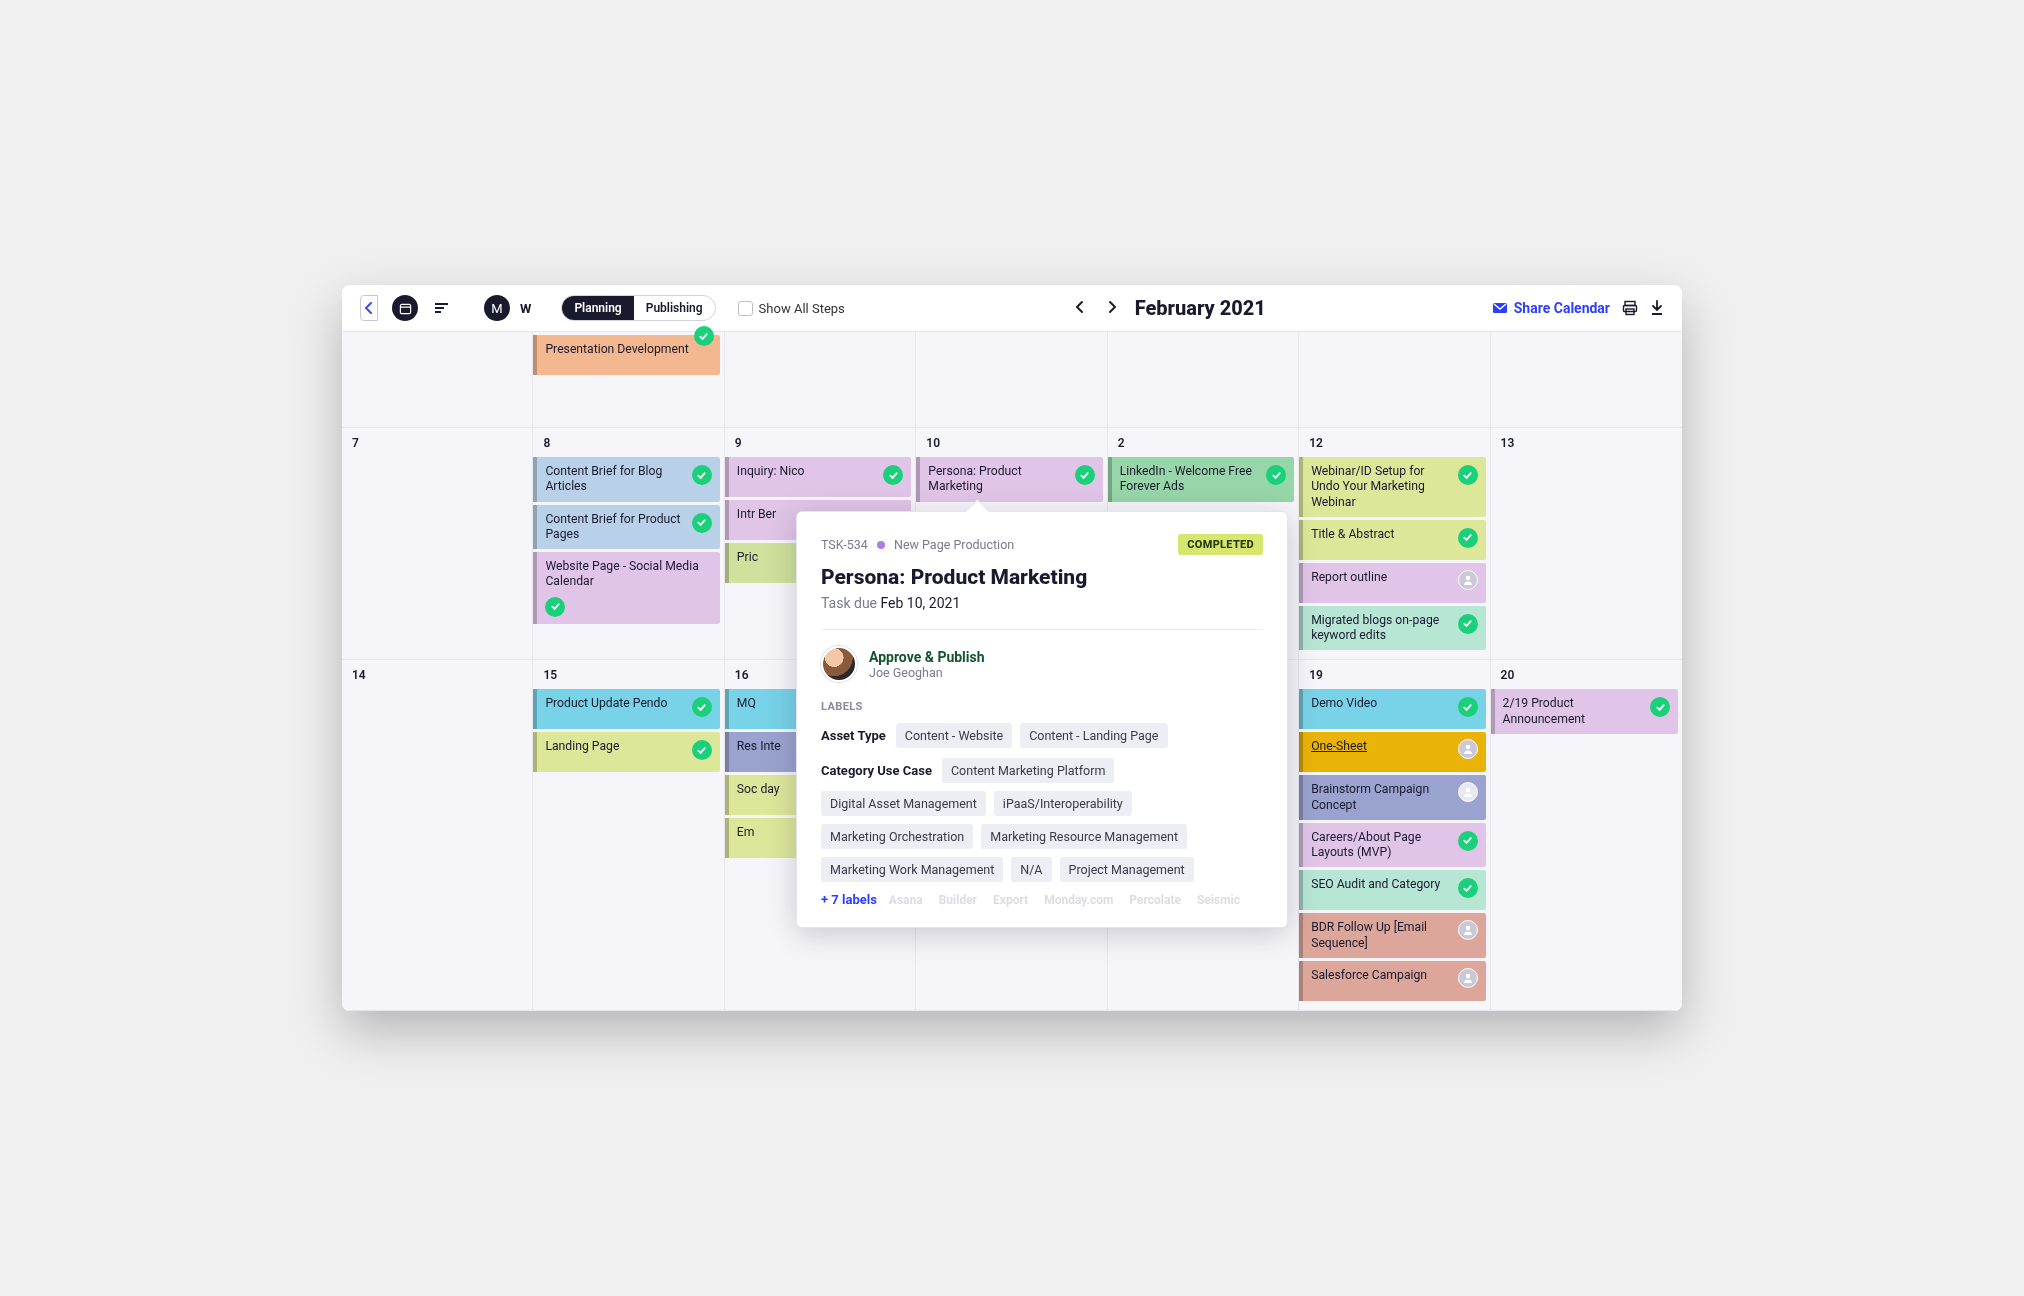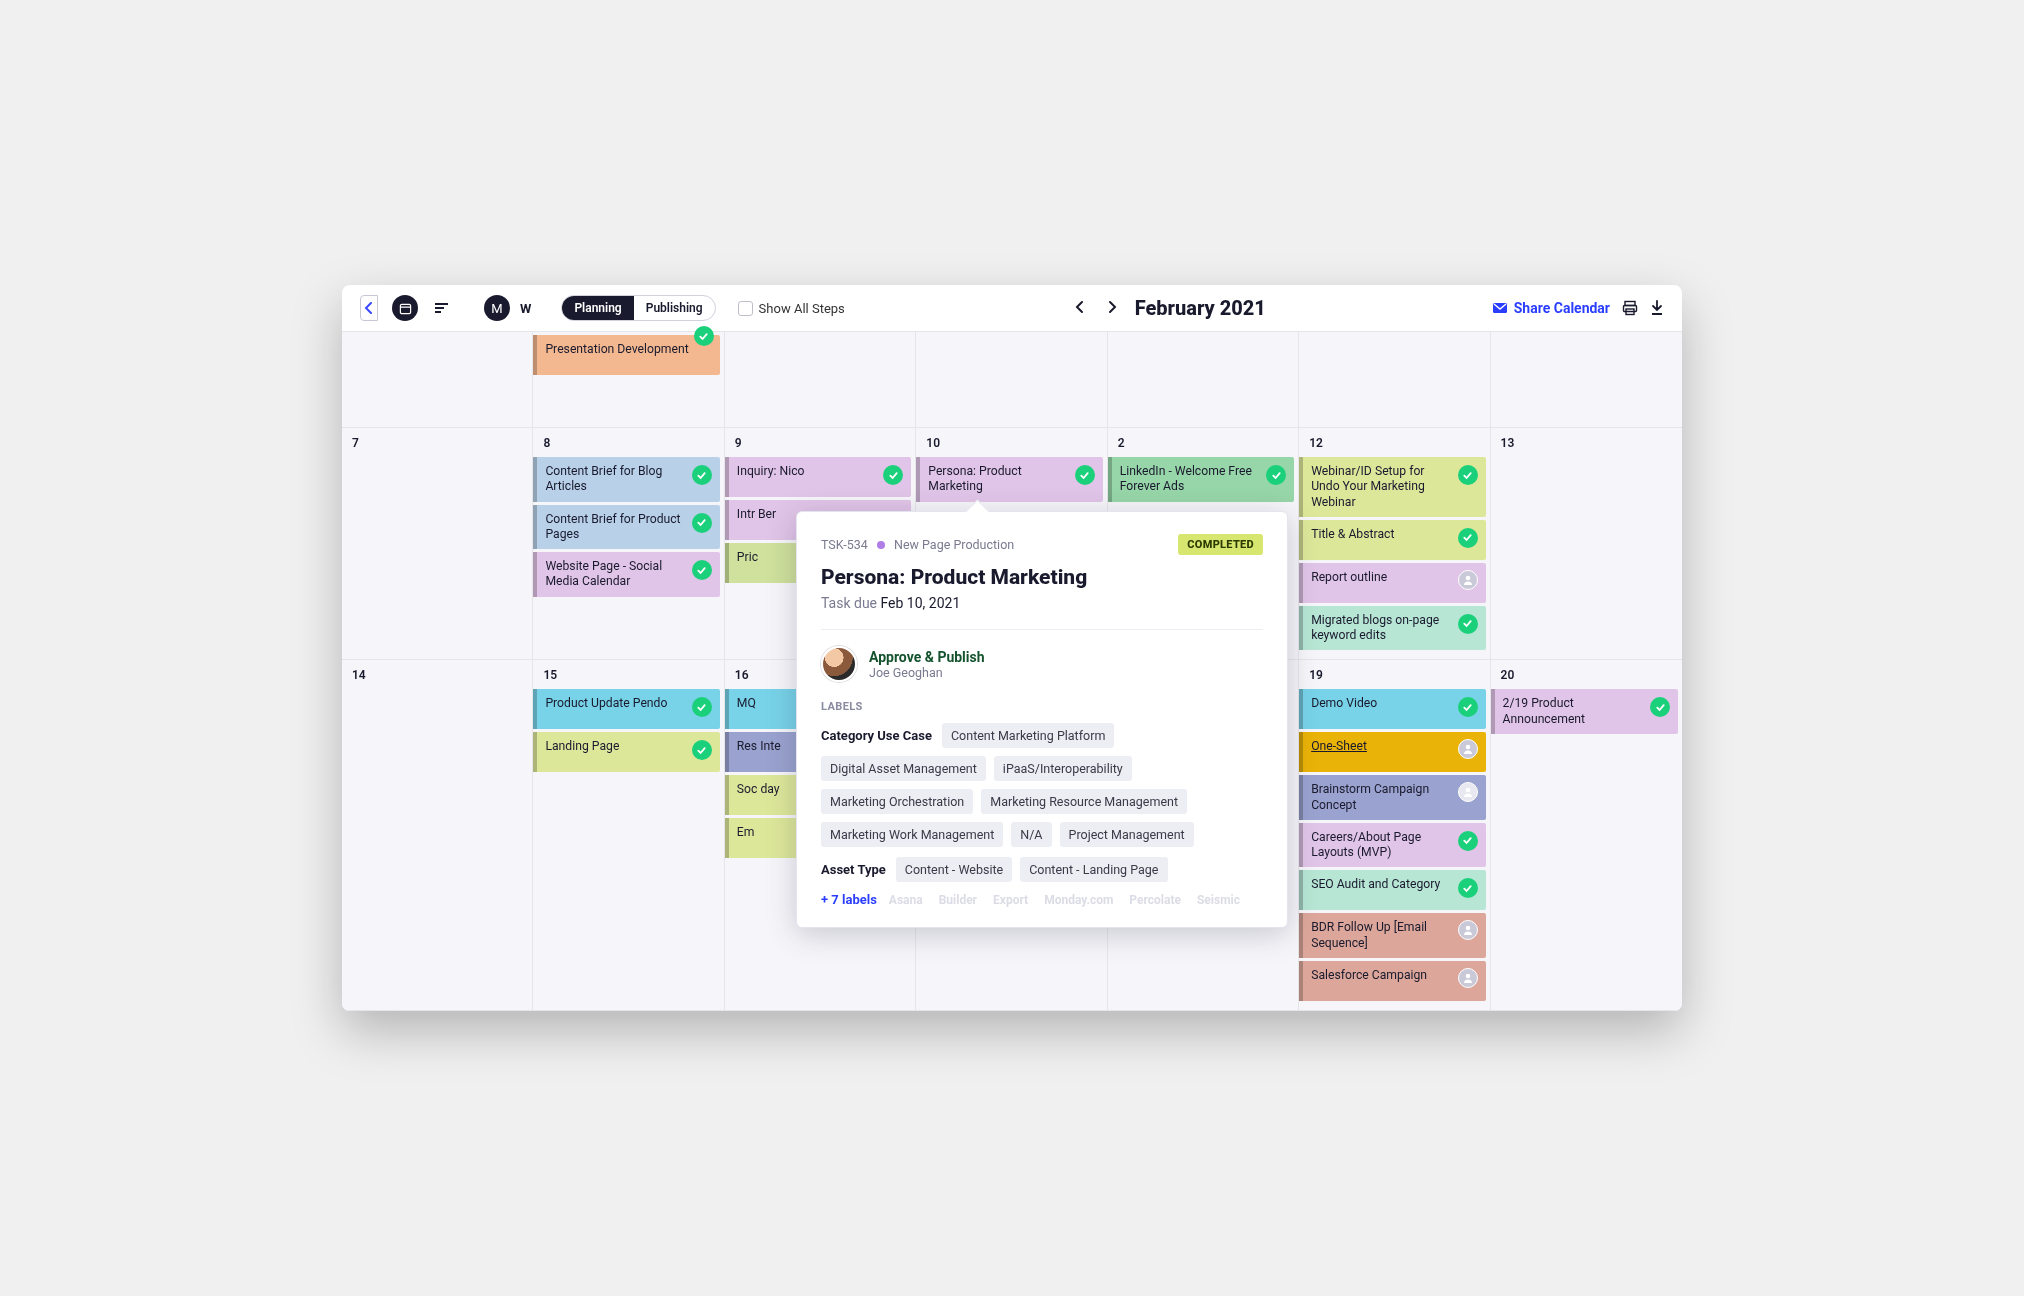--- a/index.html
+++ b/index.html
@@ -164,21 +164,21 @@
           </div>
         </div>
         <div class="card" style="background: rgb(184, 209, 232); border-left-color: rgba(0, 0, 0, 0.22);">
           <div class="txt">Content Brief for Product Pages</div>
           <div class="chip">
             <svg width="11" height="11" viewBox="0 0 12 12">
               <path d="M2.5 6.2 L5 8.7 L9.5 3.5" stroke="#fff" stroke-width="2" fill="none" stroke-linecap="round"></path>
             </svg>
           </div>
         </div>
-        <div class="card" style="background: rgb(225, 197, 232); border-left-color: rgba(0, 0, 0, 0.22);">
+        <div class="card" style="background: rgb(225, 197, 232); border-left-color: rgba(0, 0, 0, 0.22); flex-direction: column;">
           <div class="txt">Website Page - Social Media Calendar</div>
           <div class="chip">
             <svg width="11" height="11" viewBox="0 0 12 12">
               <path d="M2.5 6.2 L5 8.7 L9.5 3.5" stroke="#fff" stroke-width="2" fill="none" stroke-linecap="round"></path>
             </svg>
           </div>
         </div>
       </div>
       <div class="cell">
         <div class="daynum">9</div>
@@ -395,36 +395,36 @@
     <hr>
     <div class="assignee">
       <div class="av"></div>
       <div>
         <div class="nm">Approve &amp; Publish</div>
         <div class="sub">Joe Geoghan</div>
       </div>
     </div>
     <div class="lblhdr">LABELS</div>
     <div id="label-groups">
+        <div class="lblrow">
+          <span class="lblname">Asset Type</span>
+          <span class="tag">Content - Website</span>
+          <span class="tag">Content - Landing Page</span>
+        </div>
         <div class="lblrow">
           <span class="lblname">Category Use Case</span>
           <span class="tag">Content Marketing Platform</span>
           <span class="tag">Digital Asset Management</span>
           <span class="tag">iPaaS/Interoperability</span>
           <span class="tag">Marketing Orchestration</span>
           <span class="tag">Marketing Resource Management</span>
           <span class="tag">Marketing Work Management</span>
           <span class="tag">N/A</span>
           <span class="tag">Project Management</span>
         </div>
-        <div class="lblrow">
-          <span class="lblname">Asset Type</span>
-          <span class="tag">Content - Website</span>
-          <span class="tag">Content - Landing Page</span>
-        </div>
       </div>
     <div class="more">
       <span>+ 7 labels</span>
       <span class="ghost" id="ghost-tags">
           <span>Asana</span>
           <span>Builder</span>
           <span>Export</span>
           <span>Monday.com</span>
           <span>Percolate</span>
           <span>Seismic</span>

